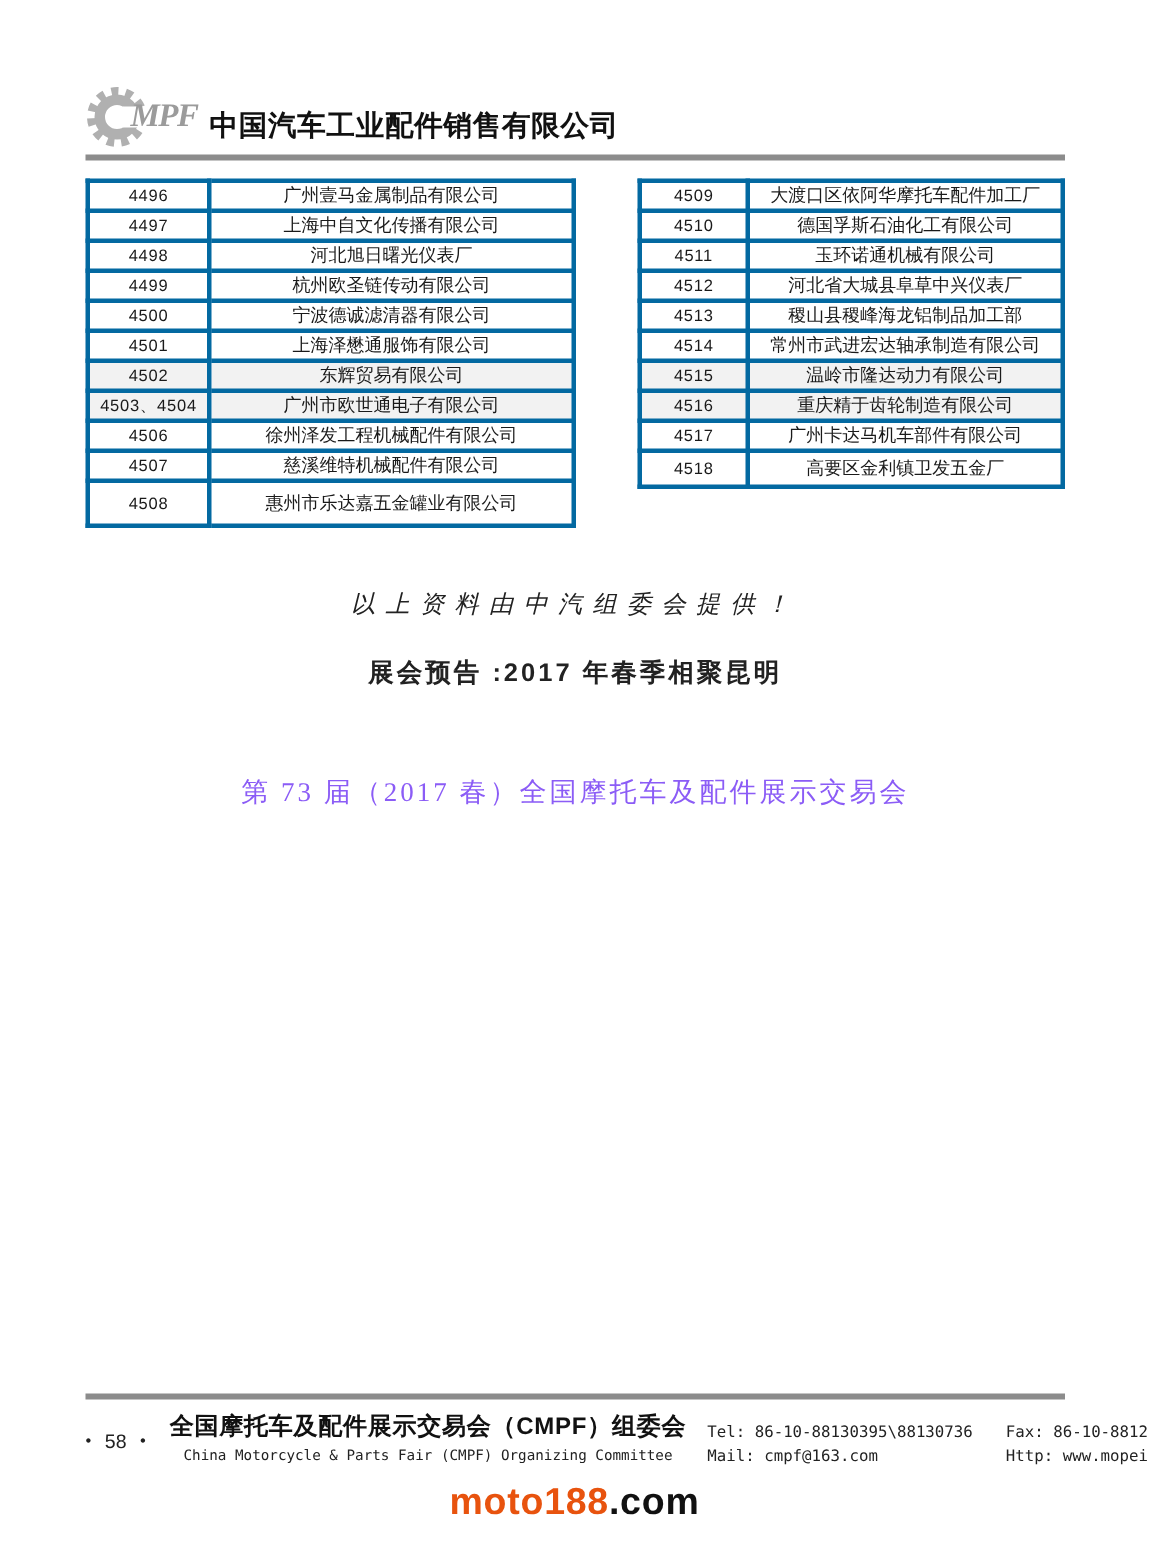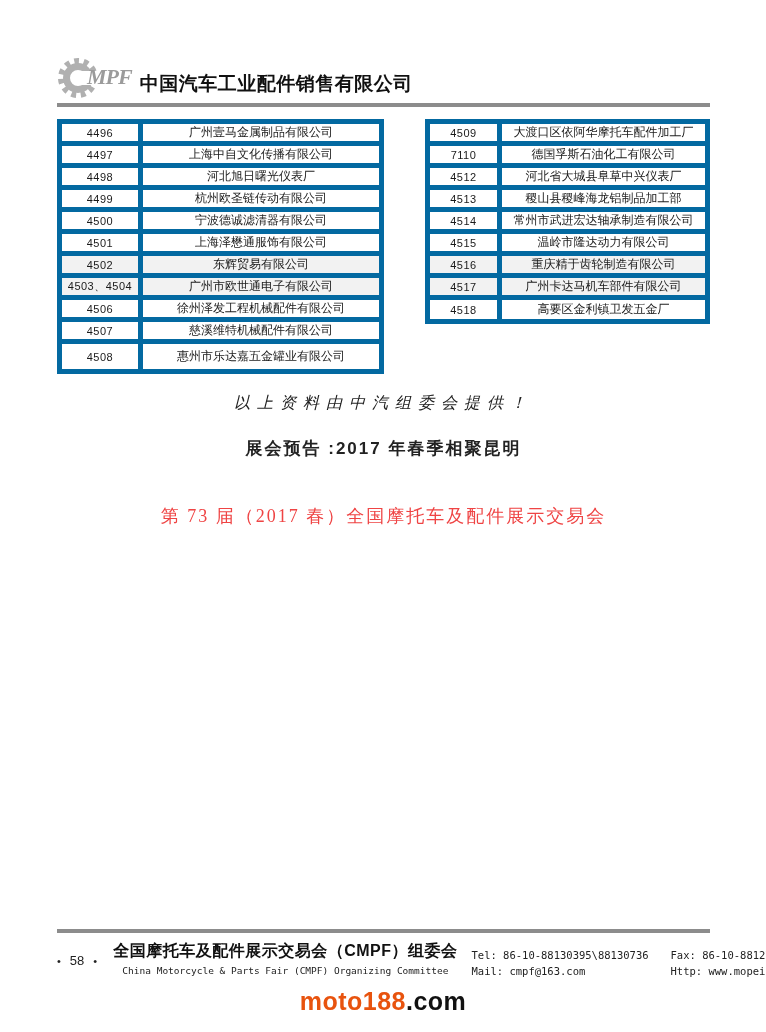--- a/index.html
+++ b/index.html
@@ -22,40 +22,40 @@
                   letter-spacing:0.5px; white-space:nowrap;margin-top:13px; }
   .header-rule { position:absolute; left:57px; top:103px; width:653px; height:4px;
                  background:#8c8c8c; }
 
   
   .tables { position:absolute; left:57px; top:119px; width:653px;
             display:flex; justify-content:space-between; align-items:flex-start; }
   .etable { border-collapse:collapse; table-layout:fixed; }
   .etable-left  { width:327px; }
   .etable-right { width:285px; }
-  .etable td { border:5px solid #0369a1; height:20px; text-align:center;
+  .etable td { border:3px solid #0369a1; height:20px; text-align:center;
                vertical-align:middle; padding:0 2px; overflow:hidden;
                white-space:nowrap; }
   .id-cell   { font-size:11px; letter-spacing:0.5px; }
   .name-cell { font-size:12px;margin-left:14px; }
   .etable-left  .col-id { width:81px; }
   .etable-right .col-id { width:72px; }
   .etable tbody tr:nth-of-type(7) td,
   .etable tbody tr:nth-of-type(8) td { background:#f2f2f2; }
   .etable-left  tbody tr:last-of-type td { height:30px; }
   .etable-right tbody tr:last-of-type td { height:24px; }
 
   
   .announce { position:absolute; left:57px; width:653px; text-align:center;
               white-space:pre; }
   .announce-1 { top:393px; font-family:"Liberation Serif", serif; font-style:italic;
                 font-size:16px; letter-spacing:7px; color:#222; }
   .announce-2 { top:437px; font-size:17px; font-weight:bold; letter-spacing:2px; color:#222; }
-  .announce-3 { top:504px; font-family:"Liberation Serif", serif; font-size:18px;
-                letter-spacing:2px; color:#ef4444; }
+  .announce-3 { top:516px; font-family:"Liberation Serif", serif; font-size:18px;
+                letter-spacing:2px; color:#8b5cf6; }
   .announce-4 { top:552px; font-family:"Liberation Serif", serif; font-size:18px;
                 letter-spacing:2px; color:#222; }
 
   
   .footer-rule { position:absolute; left:57px; top:929px; width:653px; height:4px;
                  background:#8c8c8c; }
   .footer { position:absolute; left:57px; top:941px; width:653px;
             display:flex; align-items:flex-start; }
   .page-num { display:flex; align-items:center; gap:9px; margin-top:12px;
               font-size:13px; color:#222; flex:0 0 auto; }
@@ -166,24 +166,28 @@
           <col class="col-name">
         </colgroup>
       <tbody>
 
           <tr>
             <td class="id-cell">4509</td>
             <td class="name-cell">大渡口区依阿华摩托车配件加工厂</td>
           </tr>
 
           <tr>
-            <td class="id-cell">7110</td>
+            <td class="id-cell">4510</td>
             <td class="name-cell">德国孚斯石油化工有限公司</td>
           </tr>
 
+          <tr>
+            <td class="id-cell">4511</td>
+            <td class="name-cell">玉环诺通机械有限公司</td>
+          </tr>
 
           <tr>
             <td class="id-cell">4512</td>
             <td class="name-cell">河北省大城县阜草中兴仪表厂</td>
           </tr>
 
           <tr>
             <td class="id-cell">4513</td>
             <td class="name-cell">稷山县稷峰海龙铝制品加工部</td>
           </tr>

